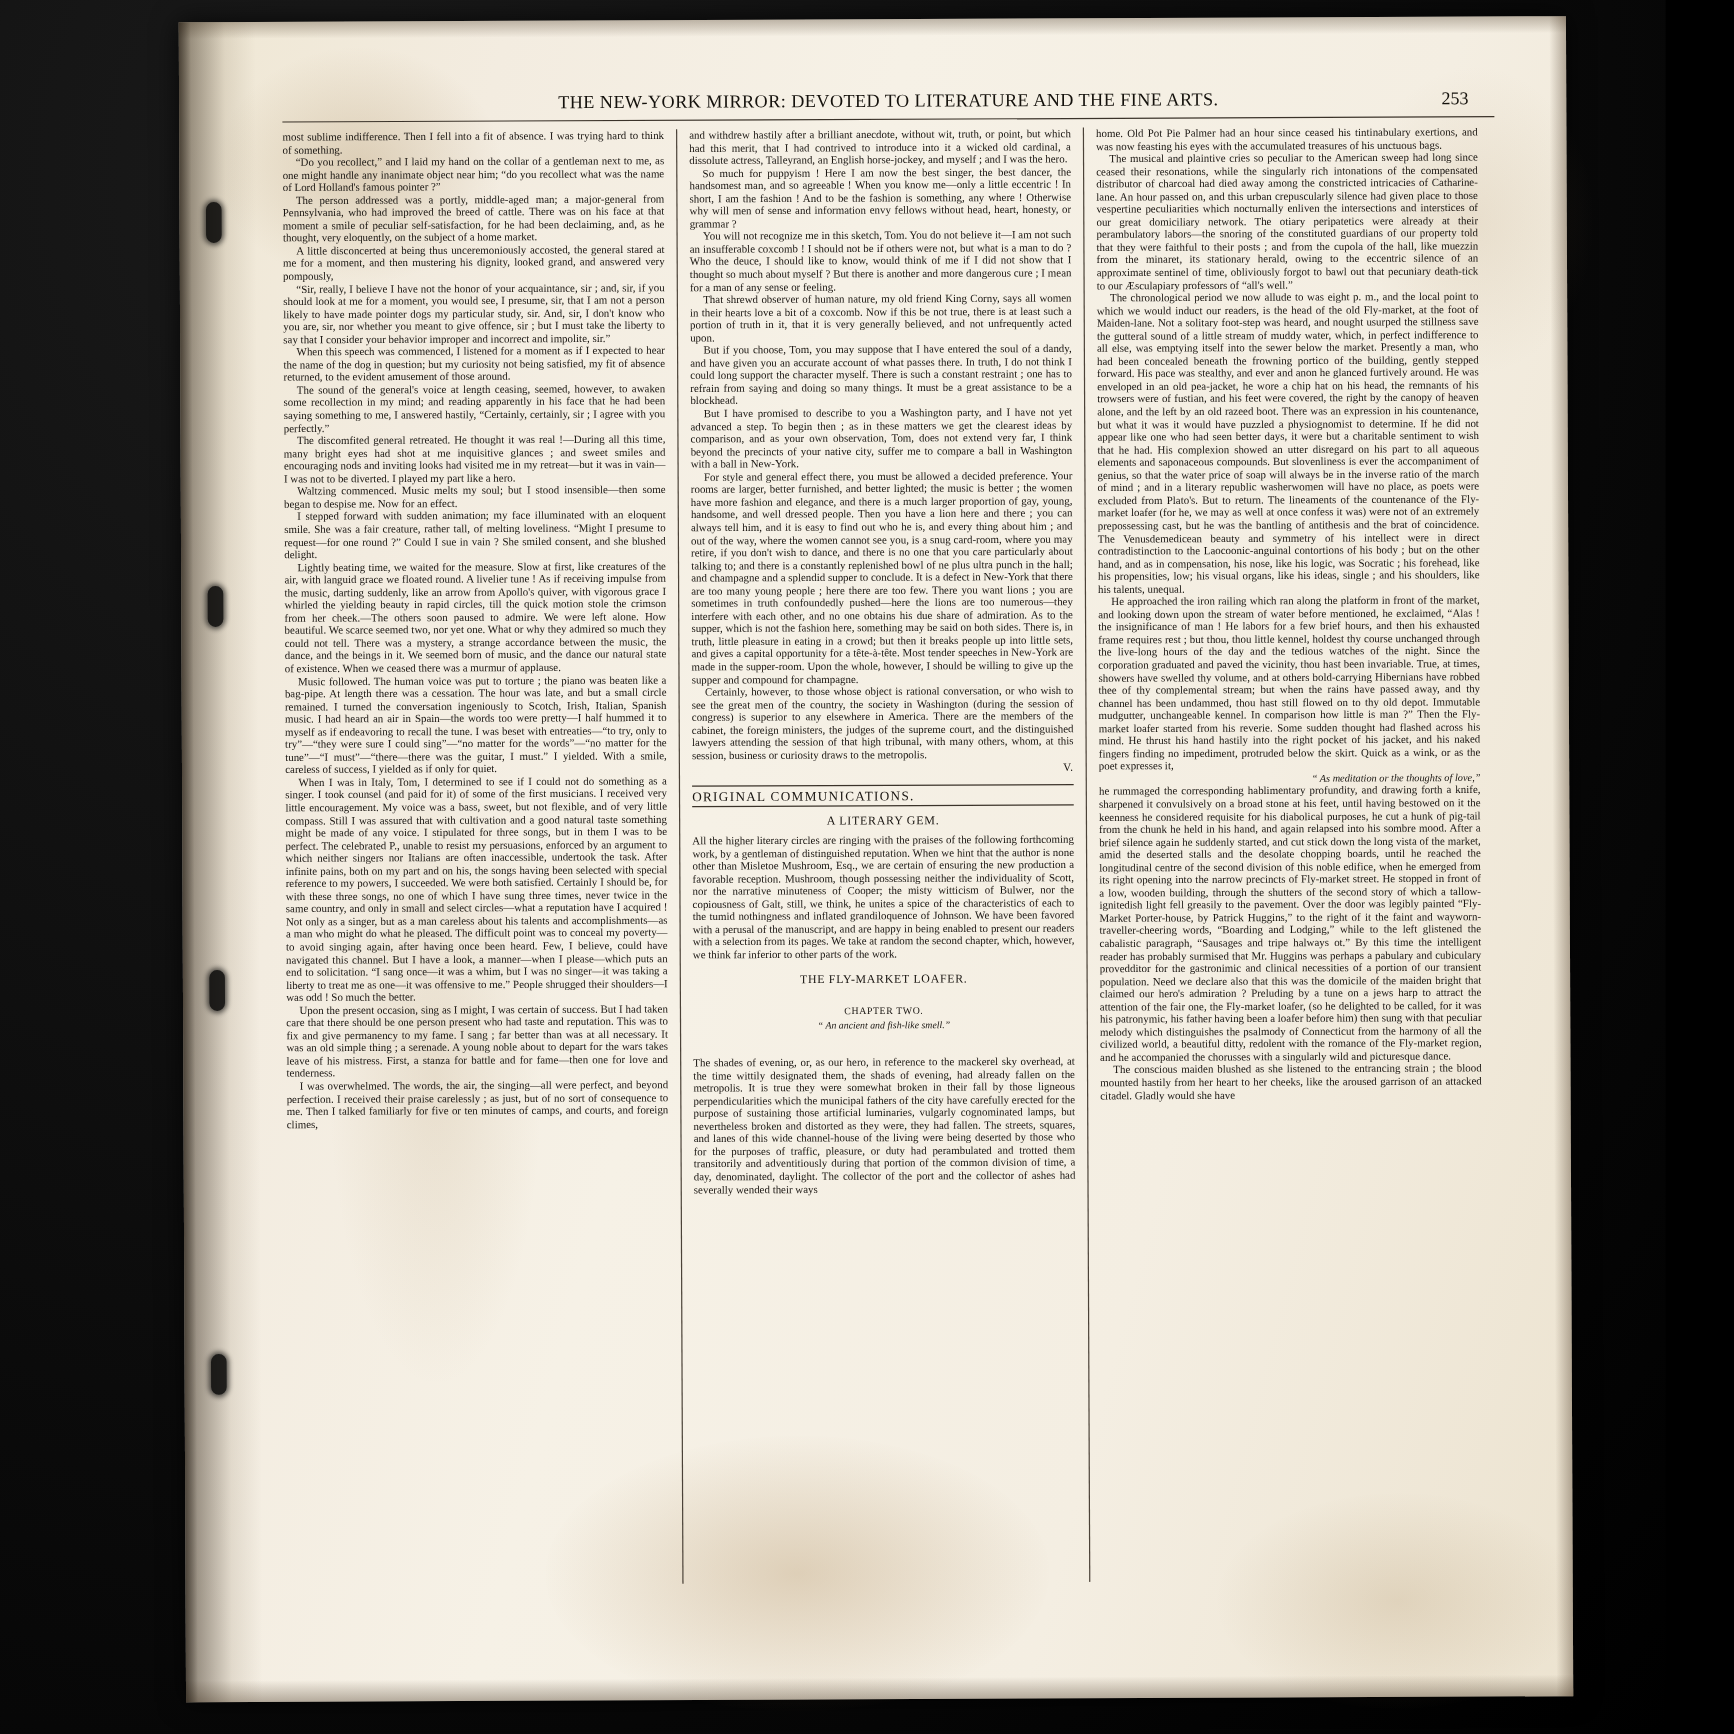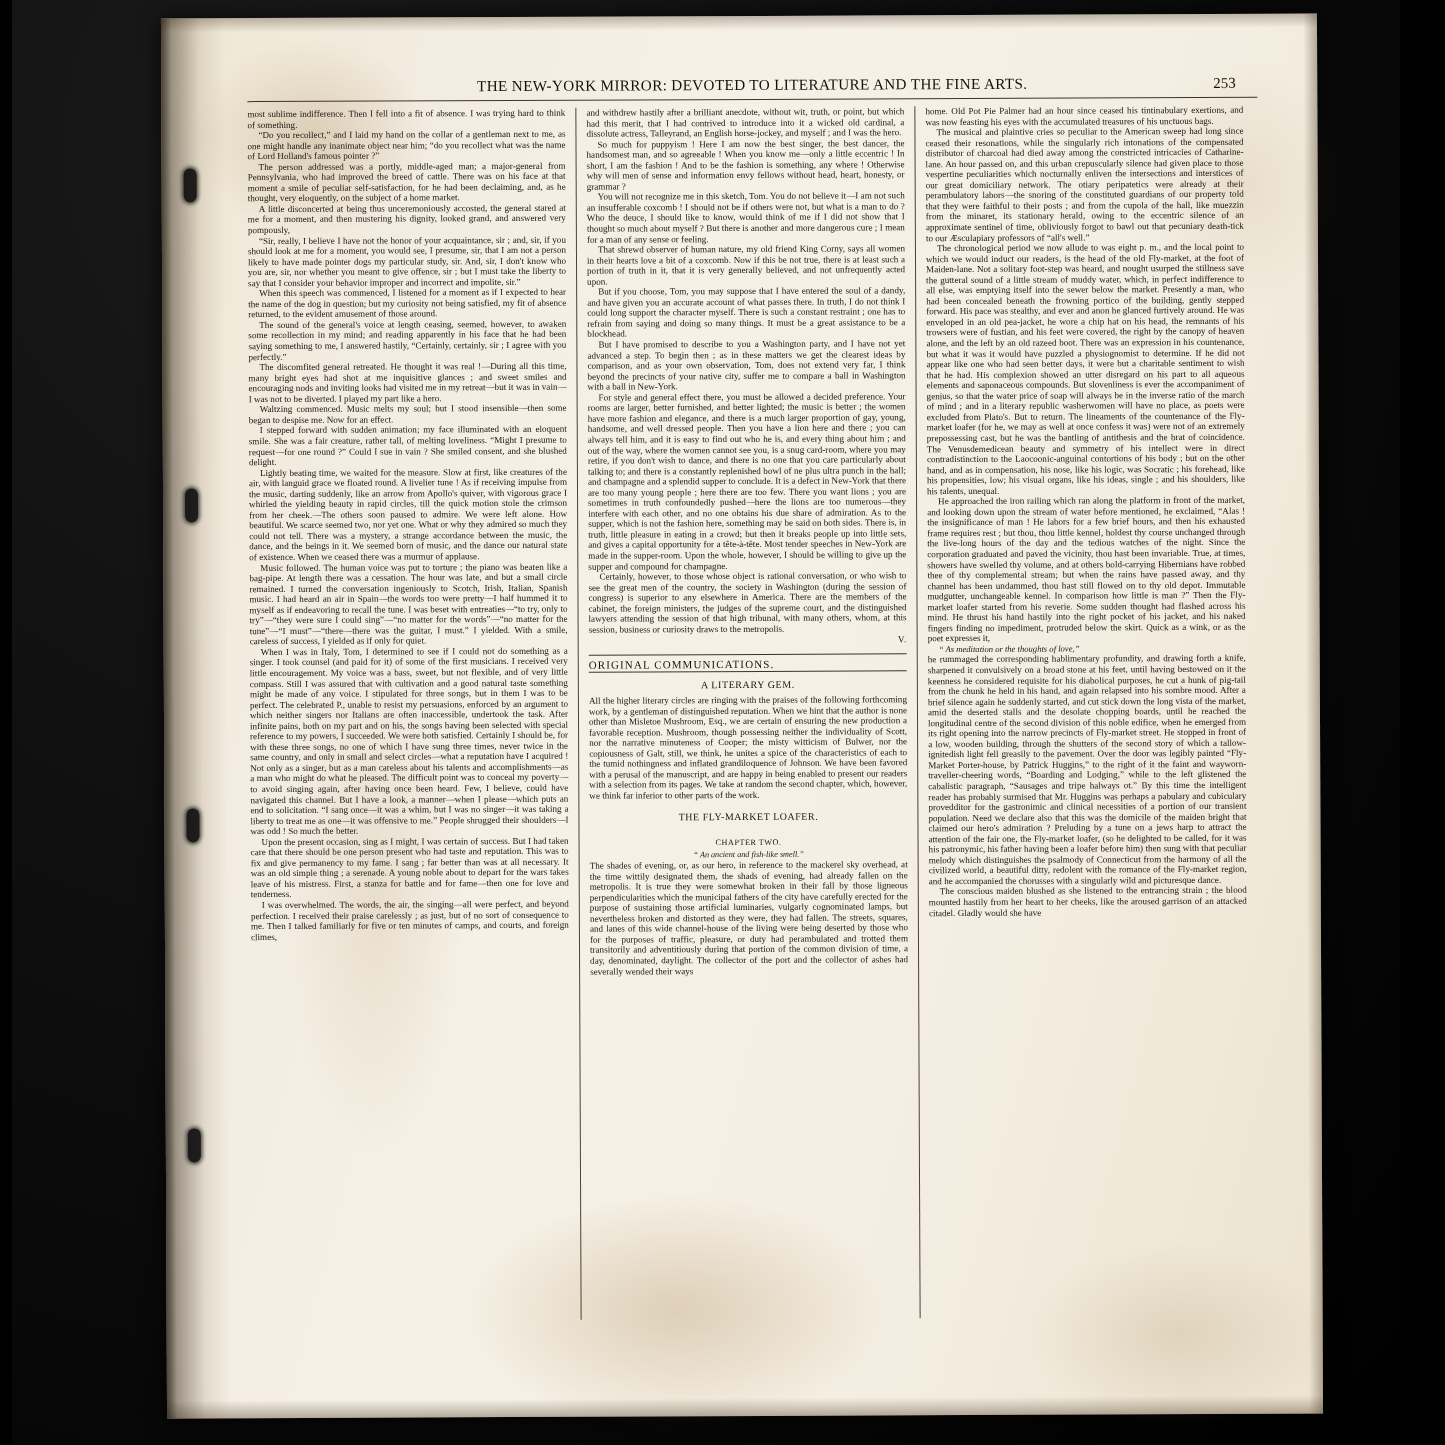--- a/index.html
+++ b/index.html
@@ -8,21 +8,21 @@
     background: #000;
   }
   body {
     width: 1445px;
     height: 1445px;
     overflow: hidden;
     font-family: "Liberation Serif", serif;
   }
   .scan {
     position: absolute;
-    left: 12px; top: 0;
+    left: 0; top: 0;
     width: 1360px;
     height: 1445px;
     background:
       radial-gradient(ellipse at 20% 10%, #1a1a1a 0%, #0a0a0a 60%, #000 100%);
     padding-left: 28px;
   }
   
   .sheet {
     position: absolute;
     left: 152px;
@@ -159,30 +159,30 @@
     text-align: center;
     font-size: 8.2px;
     font-variant: small-caps;
     letter-spacing: .5px;
     margin: 15px 0 1px 0;
   }
   .epigraph {
     text-align: center;
     font-size: 8.2px;
     font-style: italic;
-    margin: 0 0 0 0;
+    margin: 0 0 20px 0;
   }
   .signature {
     text-align: right;
     font-size: 9.1px;
     margin-top: 1px;
     letter-spacing: .5px;
   }
   .quoteline {
-    text-align: left;
+    text-align: right;
     font-style: italic;
     font-size: 8.6px;
     margin: 4px 0 4px 0;
     text-indent: 0;
   }
 
   
   .edge-l { position:absolute; left:0; top:0; width:10px; height:1400px;
             background: linear-gradient(90deg, rgba(0,0,0,.5), rgba(0,0,0,0)); }
   .edge-r { position:absolute; right:0; top:0; width:14px; height:1400px;

